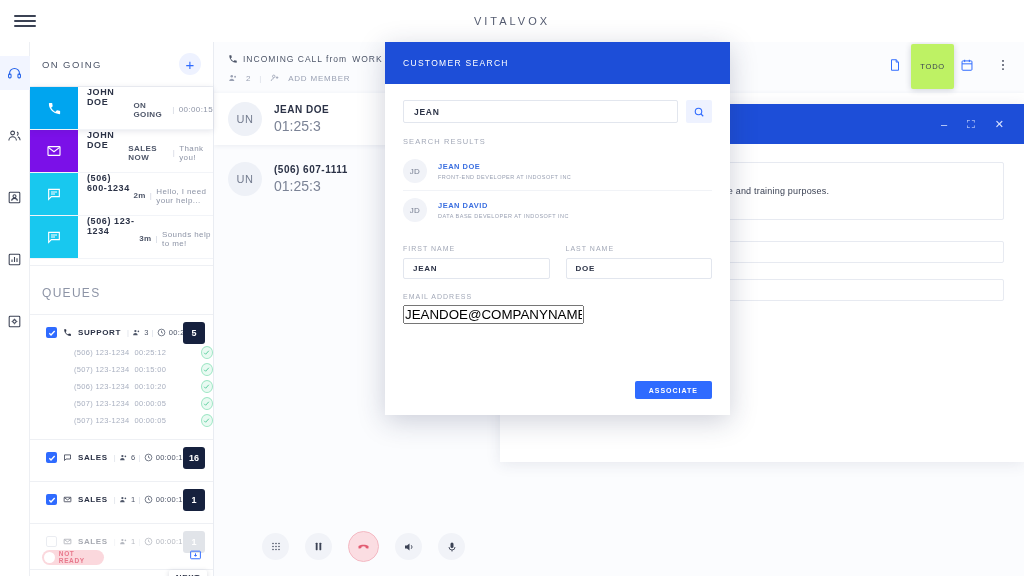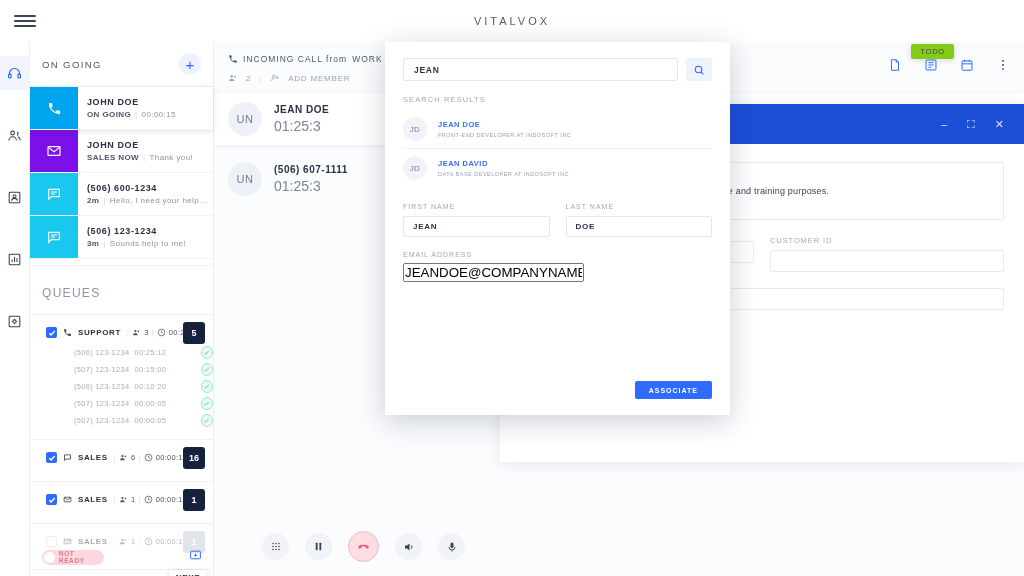--- a/index.html
+++ b/index.html
@@ -49,21 +49,21 @@
     padding:0 12px; border-bottom:1px solid #f0f2f6;
   }
   .ongoing-head .t { font-size:9.5px; letter-spacing:1.4px; color:#4c5467; font-weight:400; }
   .plusbtn {
     width:22px; height:22px; border-radius:50%; background:#eef2ff;
     display:flex; align-items:center; justify-content:center; color:#2f6bff; font-size:15px; cursor:pointer;
   }
   .convo { display:flex; height:43px; align-items:stretch; border-bottom:1px solid #f2f4f8; background:#fff; cursor:pointer; }
   .convo.sel { box-shadow:0 1px 6px rgba(40,50,90,.13); position:relative; z-index:2; }
   .convo .ic { width:48px; display:flex; align-items:center; justify-content:center; color:#fff; }
-  .convo .tx { flex:1; display:flex; flex-direction:column; justify-content:center; padding-left:9px; }
+  .convo .tx { flex:1; display:flex; flex-direction:row; justify-content:center; padding-left:9px; }
   .convo .nm { font-size:9px; font-weight:700; color:#2b3246; letter-spacing:.6px; }
   .convo .sub { font-size:8px; color:#8d94a6; margin-top:3px; letter-spacing:.4px; display:flex; gap:4px; align-items:center;}
   .convo .sub b { font-weight:700; color:#4d5568; }
   .convo .sep { color:#cfd4df; }
 
   
   .queues-title { padding:14px 12px 8px 12px; font-size:12px; letter-spacing:1.3px; color:#8d94a6; }
   .qrow { display:flex; align-items:center; padding:6px 0 6px 16px; gap:6px; position:relative; }
   .chk { width:11px; height:11px; border-radius:2px; background:#2f6bff; display:flex; align-items:center; justify-content:center; cursor:pointer; }
   .chk svg { display:block; }
@@ -165,22 +165,22 @@
     width:100%; height:21px; border:1px solid #e2e6ee; border-radius:2px; padding:0 9px;
     font-size:8px; font-weight:700; color:#2b3246; letter-spacing:.7px; outline:none;
     font-family:"Liberation Sans", sans-serif; background:#fff;
   }
   .modal-foot { position:absolute; right:18px; bottom:16px; }
   .assoc {
     background:#2f6bff; color:#fff; border:none; border-radius:2px; height:18px; padding:0 14px;
     font-size:7px; font-weight:700; letter-spacing:1px; cursor:pointer; font-family:"Liberation Sans", sans-serif;
   }
   .tooltip {
-    position:absolute; background:#84cc16; box-shadow:0 1px 6px rgba(30,40,70,.2);
-    padding:3px 9px; font-size:7.5px; color:#3b4254; letter-spacing:.8px; border-radius:2px;
+    position:absolute; background:#bef264; box-shadow:0 1px 6px rgba(30,40,70,.2);
+    padding:18px 9px; font-size:7.5px; color:#3b4254; letter-spacing:.8px; border-radius:2px;
   }
 </style>
 </head>
 <body>
 
 <div class="app">
 
   <div class="topbar">
     <div class="hamburger">
         <i></i>
@@ -583,24 +583,20 @@
       <span>⛶</span>
       <span>✕</span>
     </div>
     <div class="dw-body">
       <div class="recbox">This call may be recorded for quality assurance and training purposes.</div>
       <div class="fieldrow">
         <div class="field">
           <div class="flabel"></div>
           <div class="finput wide"></div>
         </div>
-        <div class="field">
-          <div class="flabel">CUSTOMER ID</div>
-          <div class="finput wide"></div>
-        </div>
       </div>
       <div class="longfield"></div>
       <div class="stepper">
         <div class="stepline"></div>
         <div class="steprow">
           <div class="stepdot">4</div>
           <div class="steplbl">BILLING INFORMATION</div>
         </div>
       </div>
     </div>
@@ -629,20 +625,23 @@
       <svg width="14" height="14" viewBox="0 0 24 24" fill="#3b4254">
           <circle cx="12" cy="5" r="1.6"></circle>
           <circle cx="12" cy="12" r="1.6"></circle>
           <circle cx="12" cy="19" r="1.6"></circle>
         </svg>
     </div>
   </div>
   <div class="tooltip" style="right:70px; top:44px; z-index:17;">TODO</div>
 
   <div class="modal">
+    <div class="modal-head">
+      <div class="t">CUSTOMER SEARCH</div>
+    </div>
     <div class="modal-body">
       <div class="searchrow">
         <input class="searchinput" value="JEAN" style="">
         <div class="searchbtn">
           <svg width="12" height="12" viewBox="0 0 24 24" fill="none" stroke="currentColor" stroke-width="2.2">
               <circle cx="11" cy="11" r="6.5"></circle>
               <path d="M16 16l4.5 4.5"></path>
             </svg>
         </div>
       </div>

